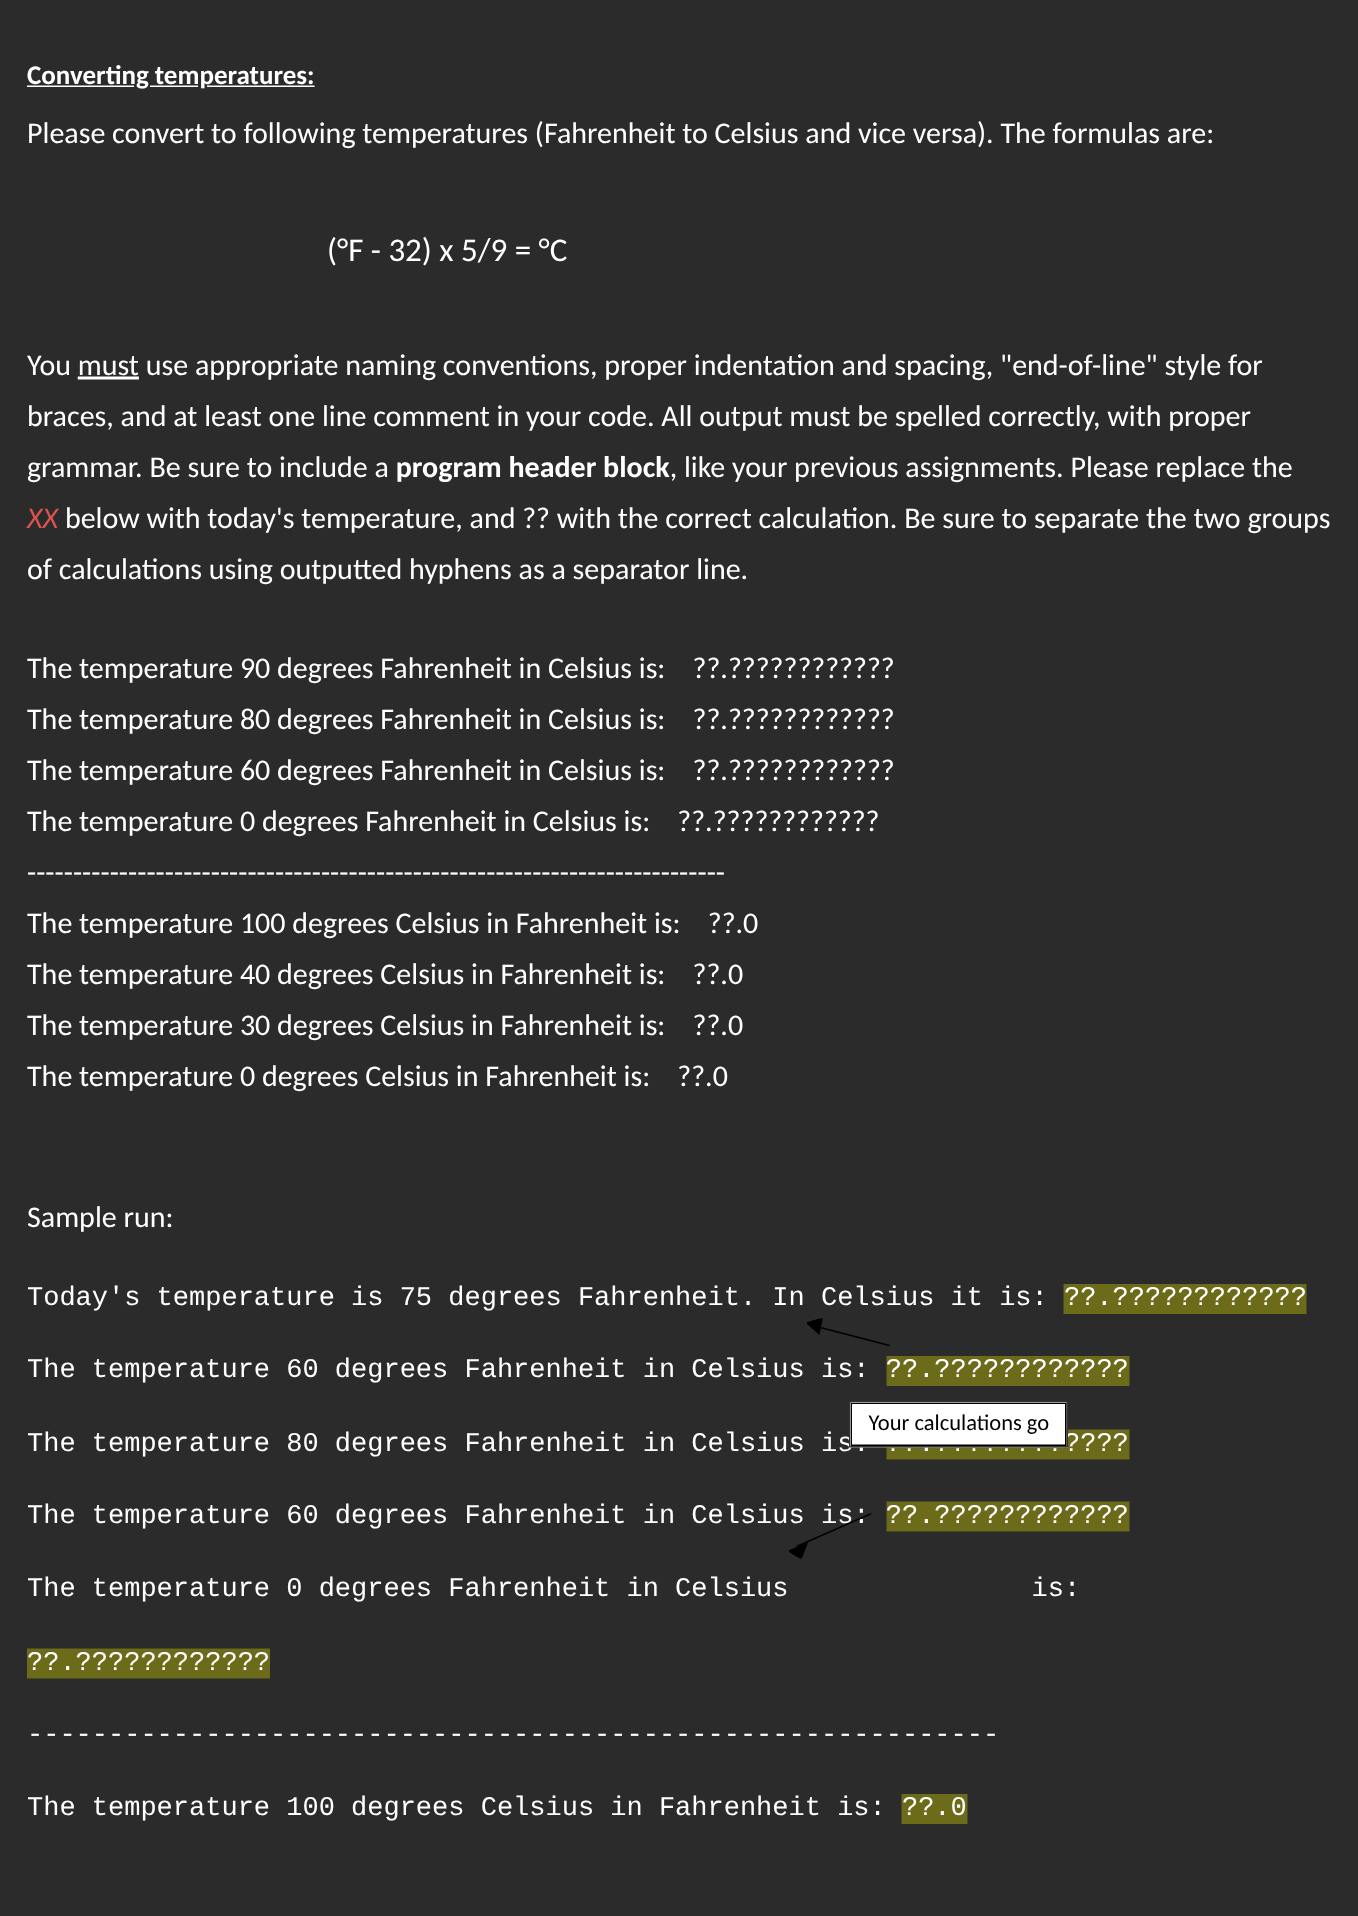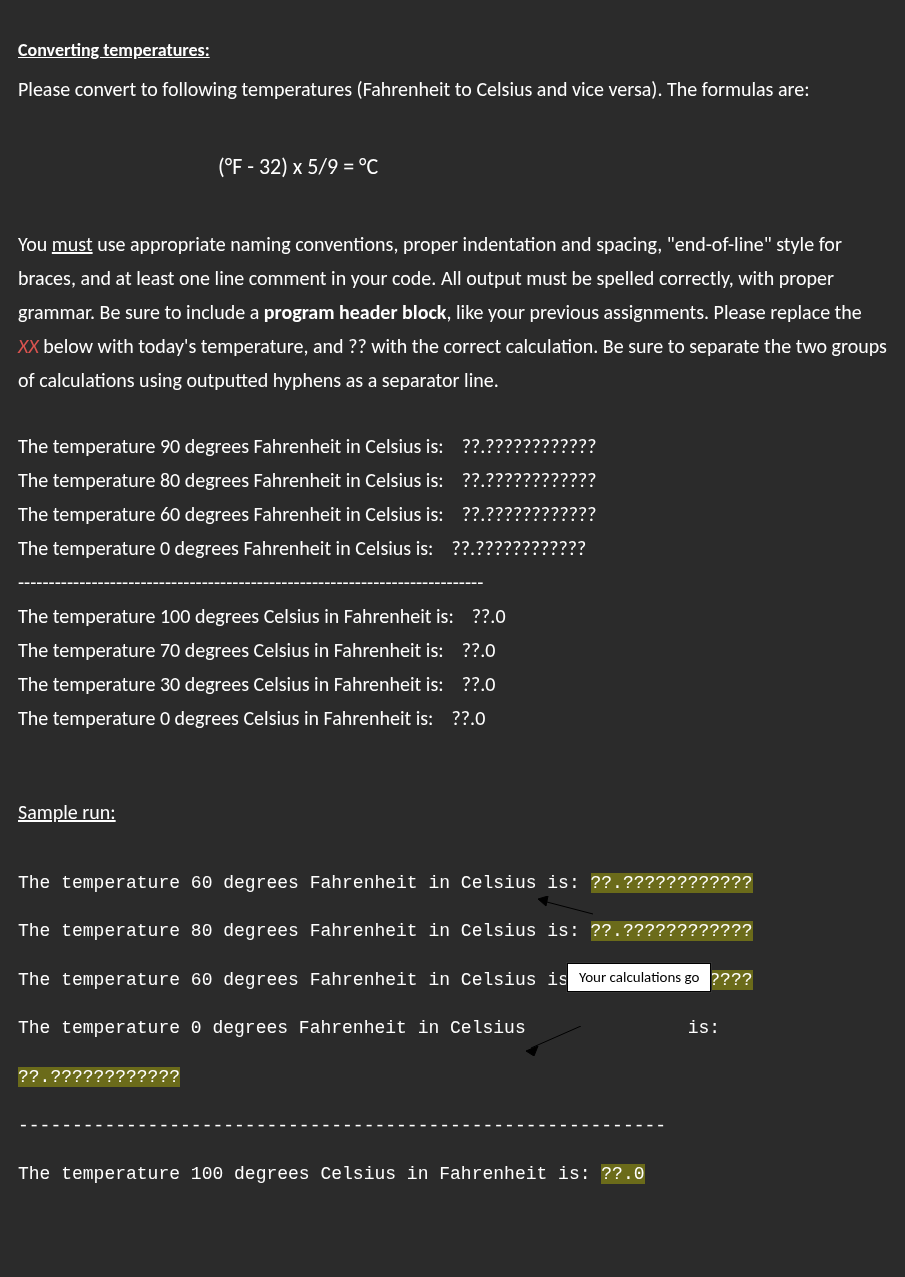--- a/index.html
+++ b/index.html
@@ -19,23 +19,22 @@
     position: relative;
   }
   .heading {
     font-weight: bold;
     text-decoration: underline;
     font-size: 18px;
     margin-bottom: 6px;
     margin-top: 17px;
   }
   .subheading {
-    text-decoration: underline;
     margin-top: 60px;
-    margin-bottom: 17px;
+    margin-bottom: 0;
   }
   .para {
     margin-bottom: 18px;
   }
   .formulas {
     font-family: Calibri, Arial, sans-serif;
     font-size: 22px;
     margin: 40px 0 40px 200px;
     line-height: 1.9;
   }
@@ -95,43 +94,44 @@
     <span>You </span><span class="must">must</span><span> use appropriate naming conventions, proper indentation and spacing, "end-of-line" style for braces, and at least one line comment in your code.    All output must be spelled correctly, with proper grammar.    Be sure to include a </span><span class="bold">program header block</span><span>, like your previous assignments.    Please replace the </span><span class="red">XX</span><span> below with today's temperature, and ?? with the correct calculation.    Be sure to separate the two groups of calculations using outputted hyphens as a separator line.</span>
   </div>
 
   <div class="outputs">
     <div class="out-line">The temperature 90 degrees Fahrenheit in Celsius is:    ??.????????????</div>
     <div class="out-line">The temperature 80 degrees Fahrenheit in Celsius is:    ??.????????????</div>
     <div class="out-line">The temperature 60 degrees Fahrenheit in Celsius is:    ??.????????????</div>
     <div class="out-line">The temperature 0 degrees Fahrenheit in Celsius is:    ??.????????????</div>
     <div class="out-line">----------------------------------------------------------------------------</div>
     <div class="out-line">The temperature 100 degrees Celsius in Fahrenheit is:    ??.0</div>
-    <div class="out-line">The temperature 70 degrees Celsius in Fahrenheit is:    ??.0</div>
+    <div class="out-line">The temperature 40 degrees Celsius in Fahrenheit is:    ??.0</div>
     <div class="out-line">The temperature 30 degrees Celsius in Fahrenheit is:    ??.0</div>
     <div class="out-line">The temperature 0 degrees Celsius in Fahrenheit is:    ??.0</div>
   </div>
 
   <div class="subheading">Sample run:</div>
 
   <div class="sample">
+<div><span>Today's temperature is 75 degrees Fahrenheit. In Celsius it is: </span><span class="hl">??.????????????</span></div>
 <div><span>The temperature 60 degrees Fahrenheit in Celsius is: </span><span class="hl">??.????????????</span></div>
 <div><span>The temperature 80 degrees Fahrenheit in Celsius is: </span><span class="hl">??.????????????</span></div>
 <div><span>The temperature 60 degrees Fahrenheit in Celsius is: </span><span class="hl">??.????????????</span></div>
 <div><span>The temperature 0 degrees Fahrenheit in Celsius               is: </span></div>
 <div><span class="hl">??.????????????</span></div>
 <div>------------------------------------------------------------</div>
 <div><span>The temperature 100 degrees Celsius in Fahrenheit is: </span><span class="hl">??.0</span></div>
 
 
 
 
     <svg class="arrow" style="left:520px; top:50px;" width="60" height="20">
       <line x1="55" y1="18" x2="5" y2="5" stroke="#000" stroke-width="1"></line>
       <polygon points="0,3 10,0 8,10"></polygon>
     </svg>
     <svg class="arrow" style="left:508px; top:180px;" width="60" height="30">
       <line x1="55" y1="0" x2="5" y2="22" stroke="#000" stroke-width="1"></line>
       <polygon points="0,25 12,20 8,30"></polygon>
     </svg>
-    <div class="callout-box" style="left:548px; top:116px;text-align:center;">Your calculations go</div>
+    <div class="callout-box" style="left:548px; top:105px;text-align:center;">Your calculations go</div>
   </div>
 
 </div>
 
 </body></html>

